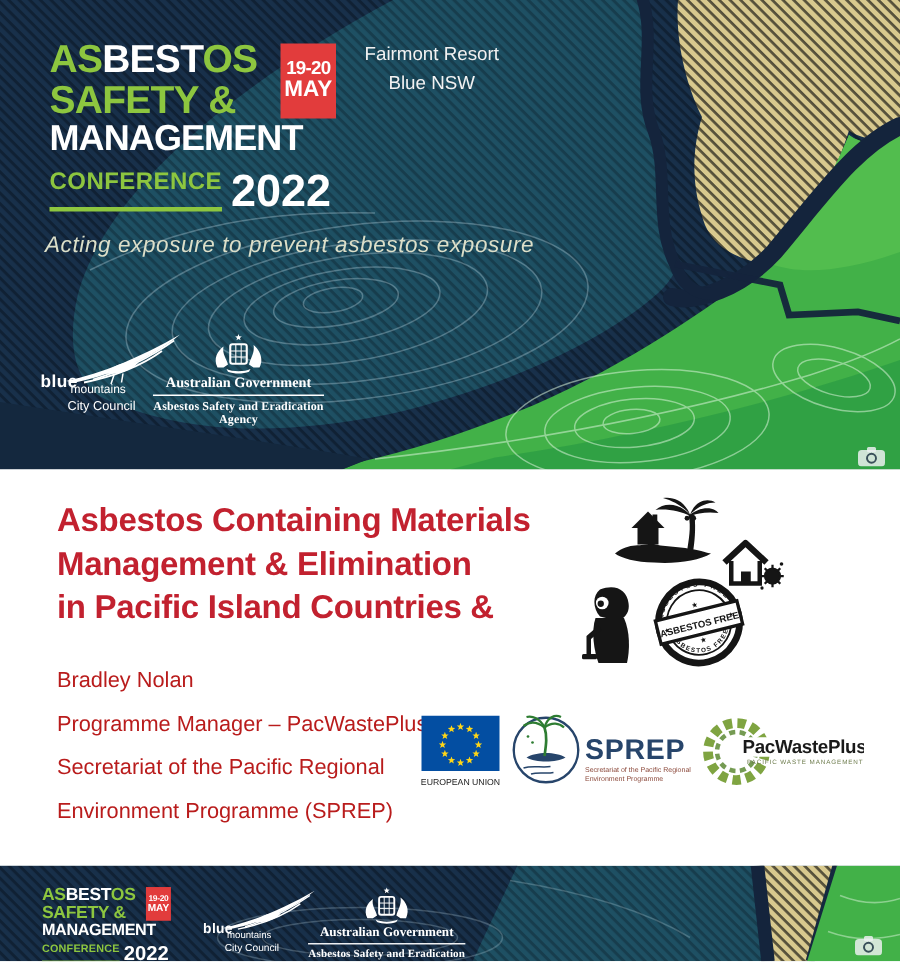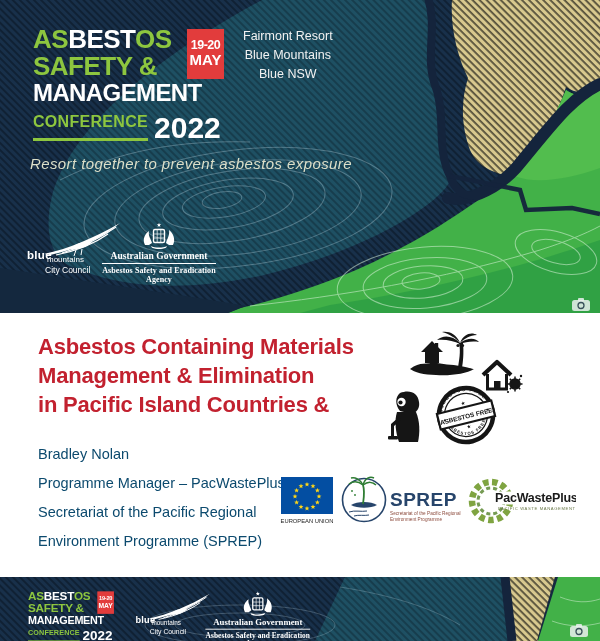--- a/index.html
+++ b/index.html
@@ -41,21 +41,21 @@
   .ag .hr{height:1px;background:#fff;margin:2px 8px 2px 8px;}
   .ag .l2{font-size:8px;font-weight:bold;letter-spacing:.1px;}
 
   
   .cam{width:18px;height:13px;}
 
   
   #slide2{left:0;top:313px;width:600px;height:224px;background:#fff;}
   .title2{left:38px;top:19px;color:#C2212F;font-weight:bold;font-size:22px;
           line-height:29px;letter-spacing:-0.2px;}
-  .presenter{left:38px;top:127px;color:#0c4a6e;font-size:14.5px;line-height:29px;}
+  .presenter{left:38px;top:127px;color:#b91c1c;font-size:14.5px;line-height:29px;}
 
   .eu-caption{font-size:5.8px;fill:#222;}
 </style>
 </head>
 <body>
 
 <div id="stage">
 
   <div id="slide1" class="abs">
     <svg width="600" height="313" viewBox="0 0 600 313">
@@ -117,25 +117,24 @@
         <span class="year">2022</span>
       </div>
       <div class="badge">
         <div class="d">19-20</div>
         <div class="m">MAY</div>
       </div>
     </div>
 
     <div class="abs venue">
       <div>Fairmont Resort</div>
-      <div>Blue Mountains</div>
       <div>Blue NSW</div>
     </div>
 
-    <div class="abs tagline">Resort together to prevent asbestos exposure</div>
+    <div class="abs tagline">Acting exposure to prevent asbestos exposure</div>
 
     <div class="abs bm" style="left:24px;top:222px;">
       <svg width="86" height="36" viewBox="0 0 86 36" style="position:absolute;left:16px;top:0;">
         <path d="M4,32 C28,27 54,16 80,1 C62,16 38,27 10,33 Z" fill="#fff"></path>
         <path d="M22,31 C42,25 62,15 76,5" stroke="#fff" stroke-width="1.2" fill="none"></path>
         <path d="M16,33 C36,29 54,22 68,12" stroke="#fff" stroke-width="1.2" fill="none"></path>
         <path d="M30,27 C36,21 46,18 52,20 C46,26 37,28 30,27 Z" fill="#fff"></path>
         <path d="M36,28 L34,34 M42,27 L41,33" stroke="#fff" stroke-width="1" fill="none"></path>
       </svg>
       <span class="t1">blue</span>

